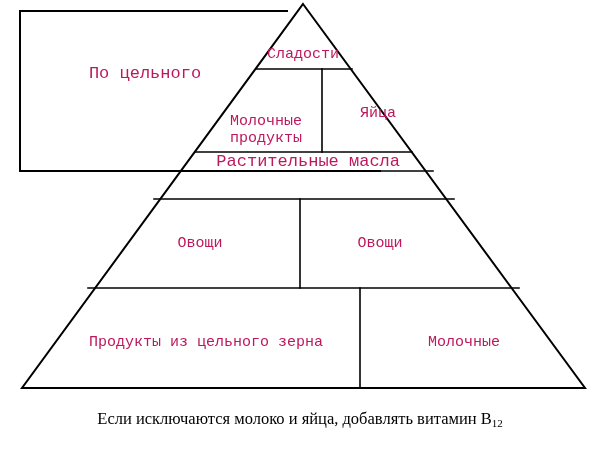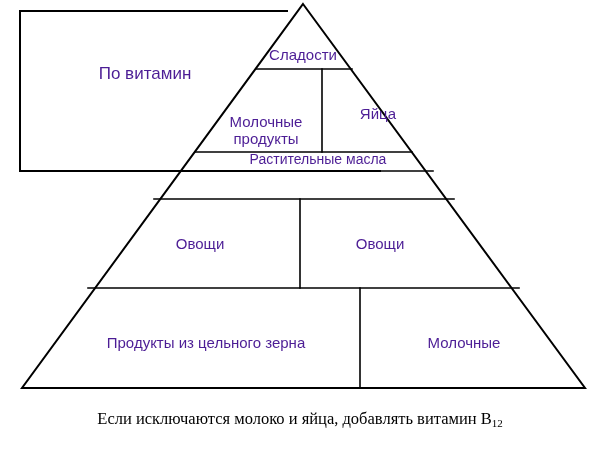--- a/index.html
+++ b/index.html
@@ -37,30 +37,30 @@
   .stroke-thin {
     fill: none;
     stroke: #000000;
     stroke-width: 1.6;
     stroke-linecap: square;
   }
   .lbl {
     position: absolute;
     text-align: center;
     line-height: 1.12;
-    color: #4c1d95;
+    color: #be185d;
     white-space: nowrap;
-    font-family: Liberation Sans, sans-serif;
+    font-family: Liberation Mono, monospace;
   }
   .lbl.wrap { white-space: normal; }
   #label-optional   { left: 20px;  top: 64px;  width: 250px; font-size: 17px; }
   #label-sweets     { left: 248px; top: 47px;  width: 110px; font-size: 15px; }
   #label-dairy      { left: 212px; top: 114px; width: 108px; font-size: 15px; }
   #label-eggs       { left: 324px; top: 106px; width: 72px;  font-size: 15px; text-align: right; }
-  #label-oils       { left: 212px; top: 152px; width: 212px; font-size: 14px; }
+  #label-oils       { left: 188px; top: 152px; width: 212px; font-size: 17px; text-align: right; }
   #label-nuts       { left: 176px; top: 174px; width: 252px; font-size: 15px; }
   #label-fruits     { left: 130px; top: 236px; width: 140px; font-size: 15px; }
   #label-vegetables { left: 310px; top: 236px; width: 140px; font-size: 15px; }
   #label-grains     { left: 66px;  top: 335px; width: 280px; font-size: 15px; }
   #label-legumes    { left: 374px; top: 335px; width: 180px; font-size: 15px; }
   #caption {
     position: absolute;
     left: 0;
     top: 409px;
     width: 600px;
@@ -90,21 +90,21 @@
     <line class="stroke-thin" x1="174" y1="171" x2="433" y2="171"></line>
     <line class="stroke-thin" x1="154" y1="199" x2="454" y2="199"></line>
     <line class="stroke-thin" x1="88" y1="288" x2="519" y2="288"></line>
 
     <line class="stroke-thin" x1="322" y1="69" x2="322" y2="152"></line>
     <line class="stroke-thin" x1="300" y1="199" x2="300" y2="288"></line>
     <line class="stroke-thin" x1="360" y1="288" x2="360" y2="388"></line>
 
   </svg>
 
-  <div class="lbl" id="label-optional">По витамин</div>
+  <div class="lbl" id="label-optional">По цельного</div>
   <div class="lbl" id="label-sweets">Сладости</div>
   <div class="lbl wrap" id="label-dairy">Молочные продукты</div>
   <div class="lbl" id="label-eggs">Яйца</div>
   <div class="lbl" id="label-oils">Растительные масла</div>
   <div class="lbl" id="label-fruits">Овощи</div>
   <div class="lbl" id="label-grains">Продукты из цельного зерна</div>
   <div class="lbl" id="label-vegetables">Овощи</div>
   <div class="lbl" id="label-legumes">Молочные</div>
 
   <div id="caption"><span>Если исключаются молоко и яйца, добавлять витамин B</span><sub>12</sub></div>

